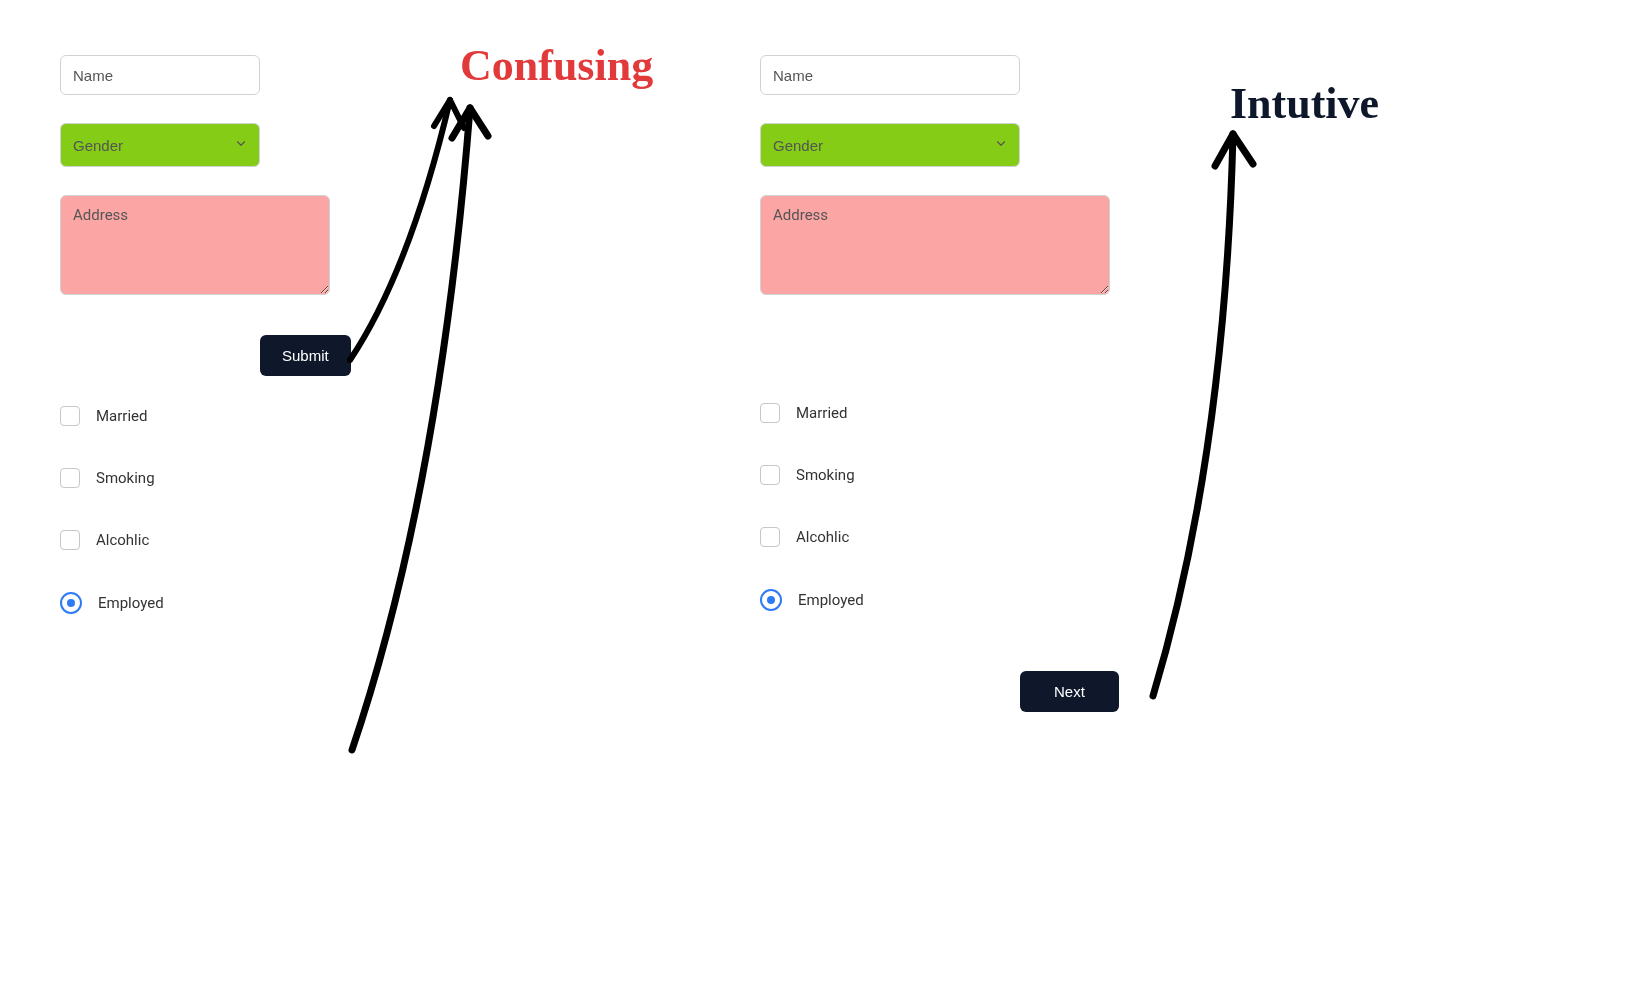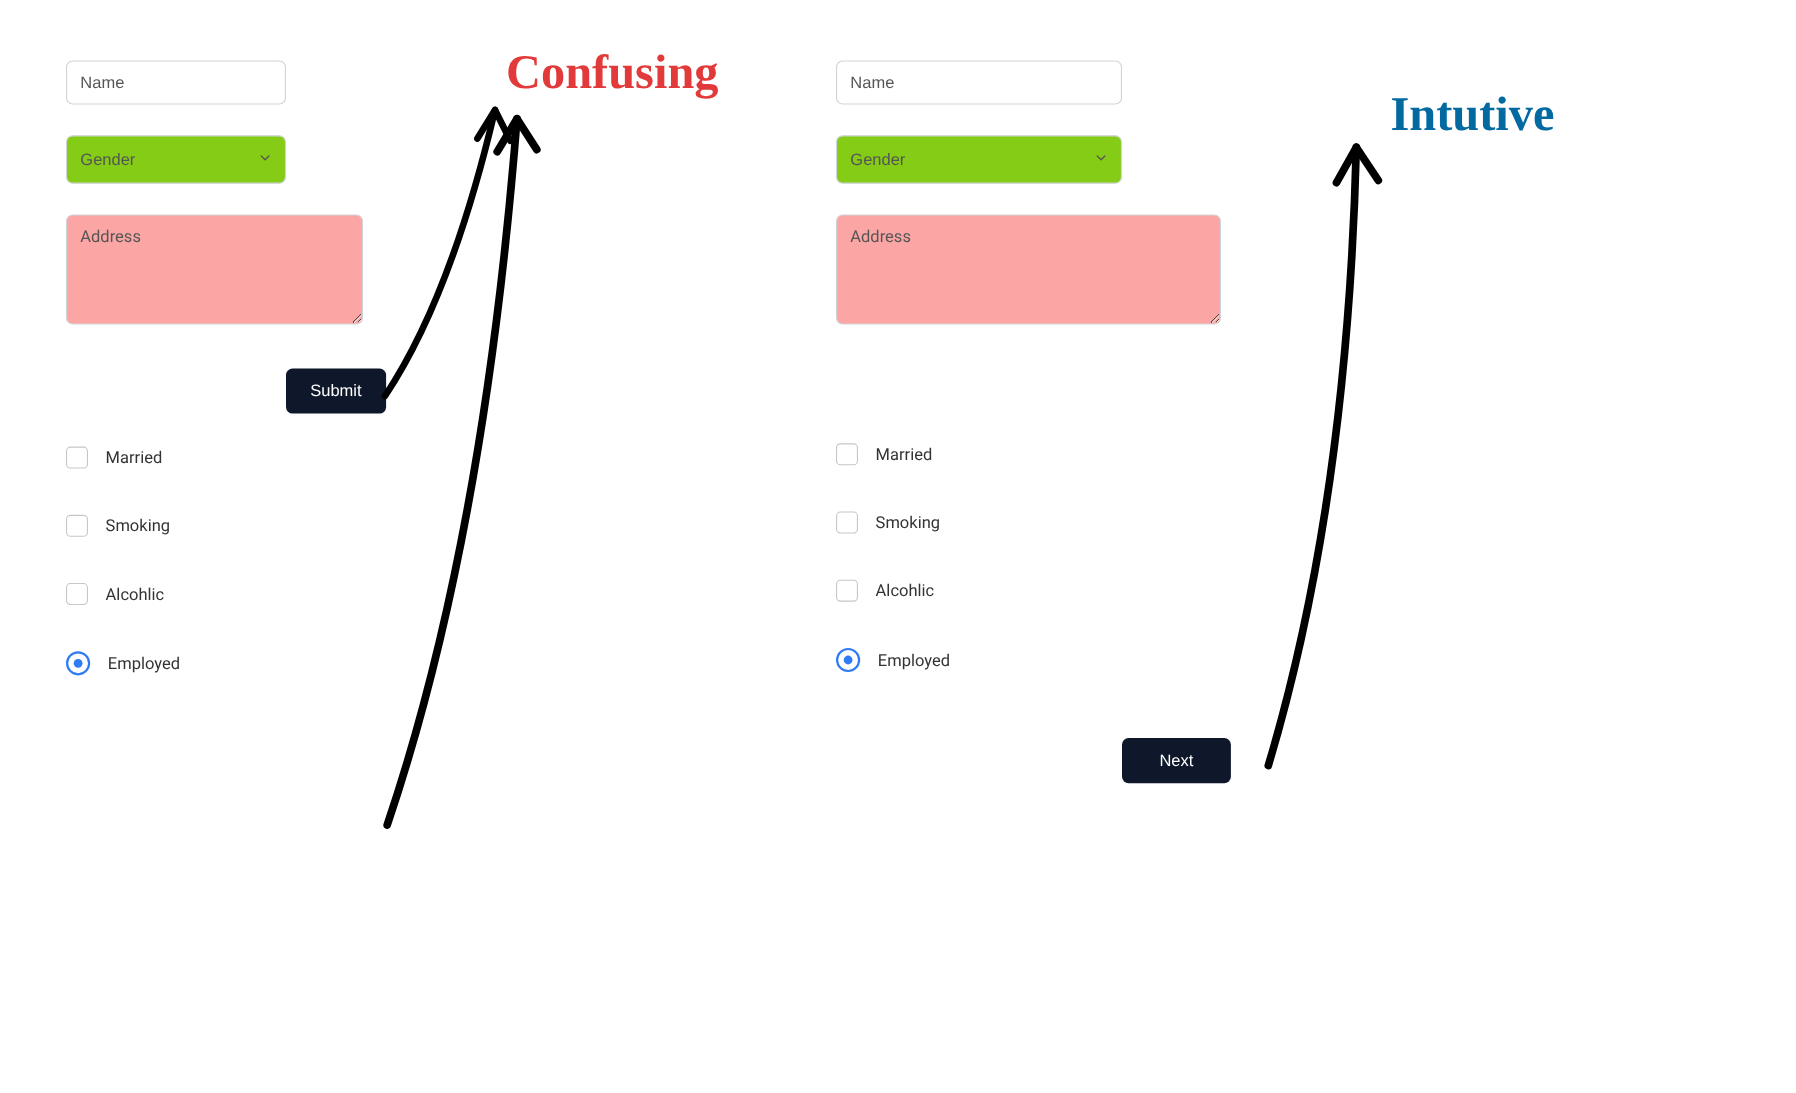--- a/index.html
+++ b/index.html
@@ -23,21 +23,21 @@
   .col-left .btn-row{margin-left:200px;}
   .col-right .btn-row-bottom{margin-left:260px;margin-top:60px;}
   .checks{margin-top:6px;}
   .chk-row{display:flex;align-items:center;gap:16px;margin-bottom:42px;font-size:15px;color:#333;}
   .chk{width:18px;height:18px;border:1.5px solid #c4c7cb;border-radius:4px;background:#fff;display:inline-block;}
   .radio{width:18px;height:18px;border:2px solid #2f7bf4;border-radius:50%;display:inline-flex;align-items:center;justify-content:center;background:#fff;}
   .radio-dot{width:8px;height:8px;background:#2f7bf4;border-radius:50%;}
   .label-txt{user-select:none;}
   .annot{position:absolute;font-family:"Comic Sans MS","Chalkboard SE","Segoe Script",cursive;font-weight:700;font-size:44px;}
   .annot-red{left:460px;top:40px;color:#e23a3a;}
-  .annot-green{left:1264px;top:78px;color:#0369a1;}
+  .annot-green{left:1230px;top:78px;color:#0f172a;}
   svg.arrow{position:absolute;pointer-events:none;}
 </style>
 </head>
 <body>
 
 <div class="stage">
 
   <div class="col col-left">
 
     <div class="field">

